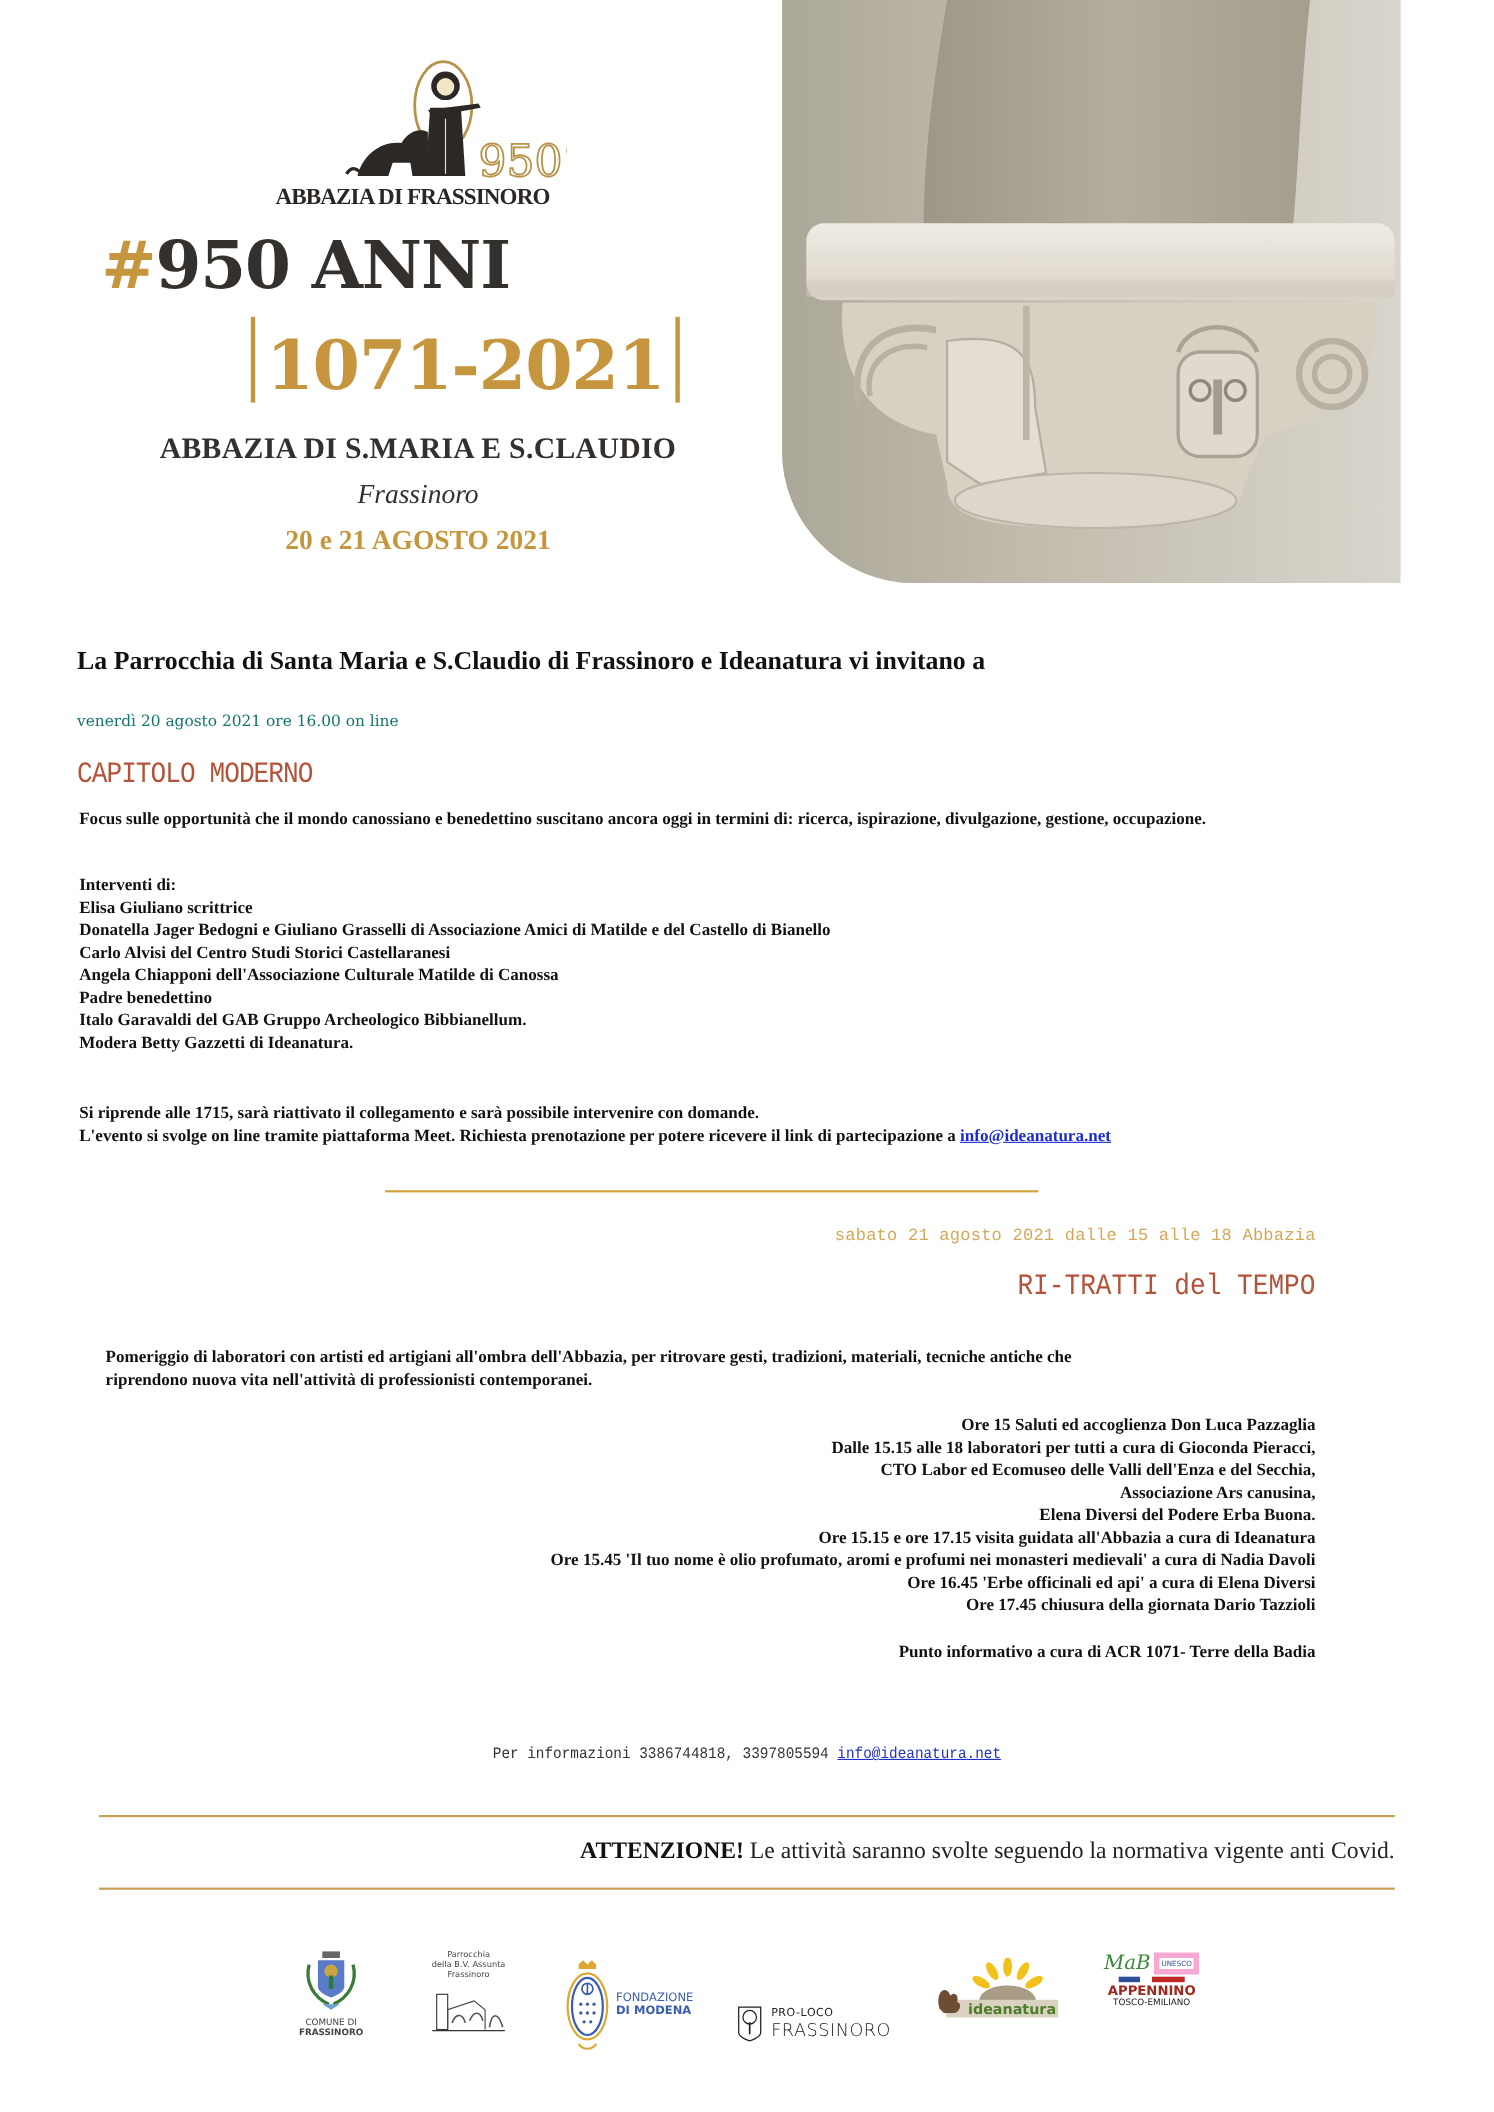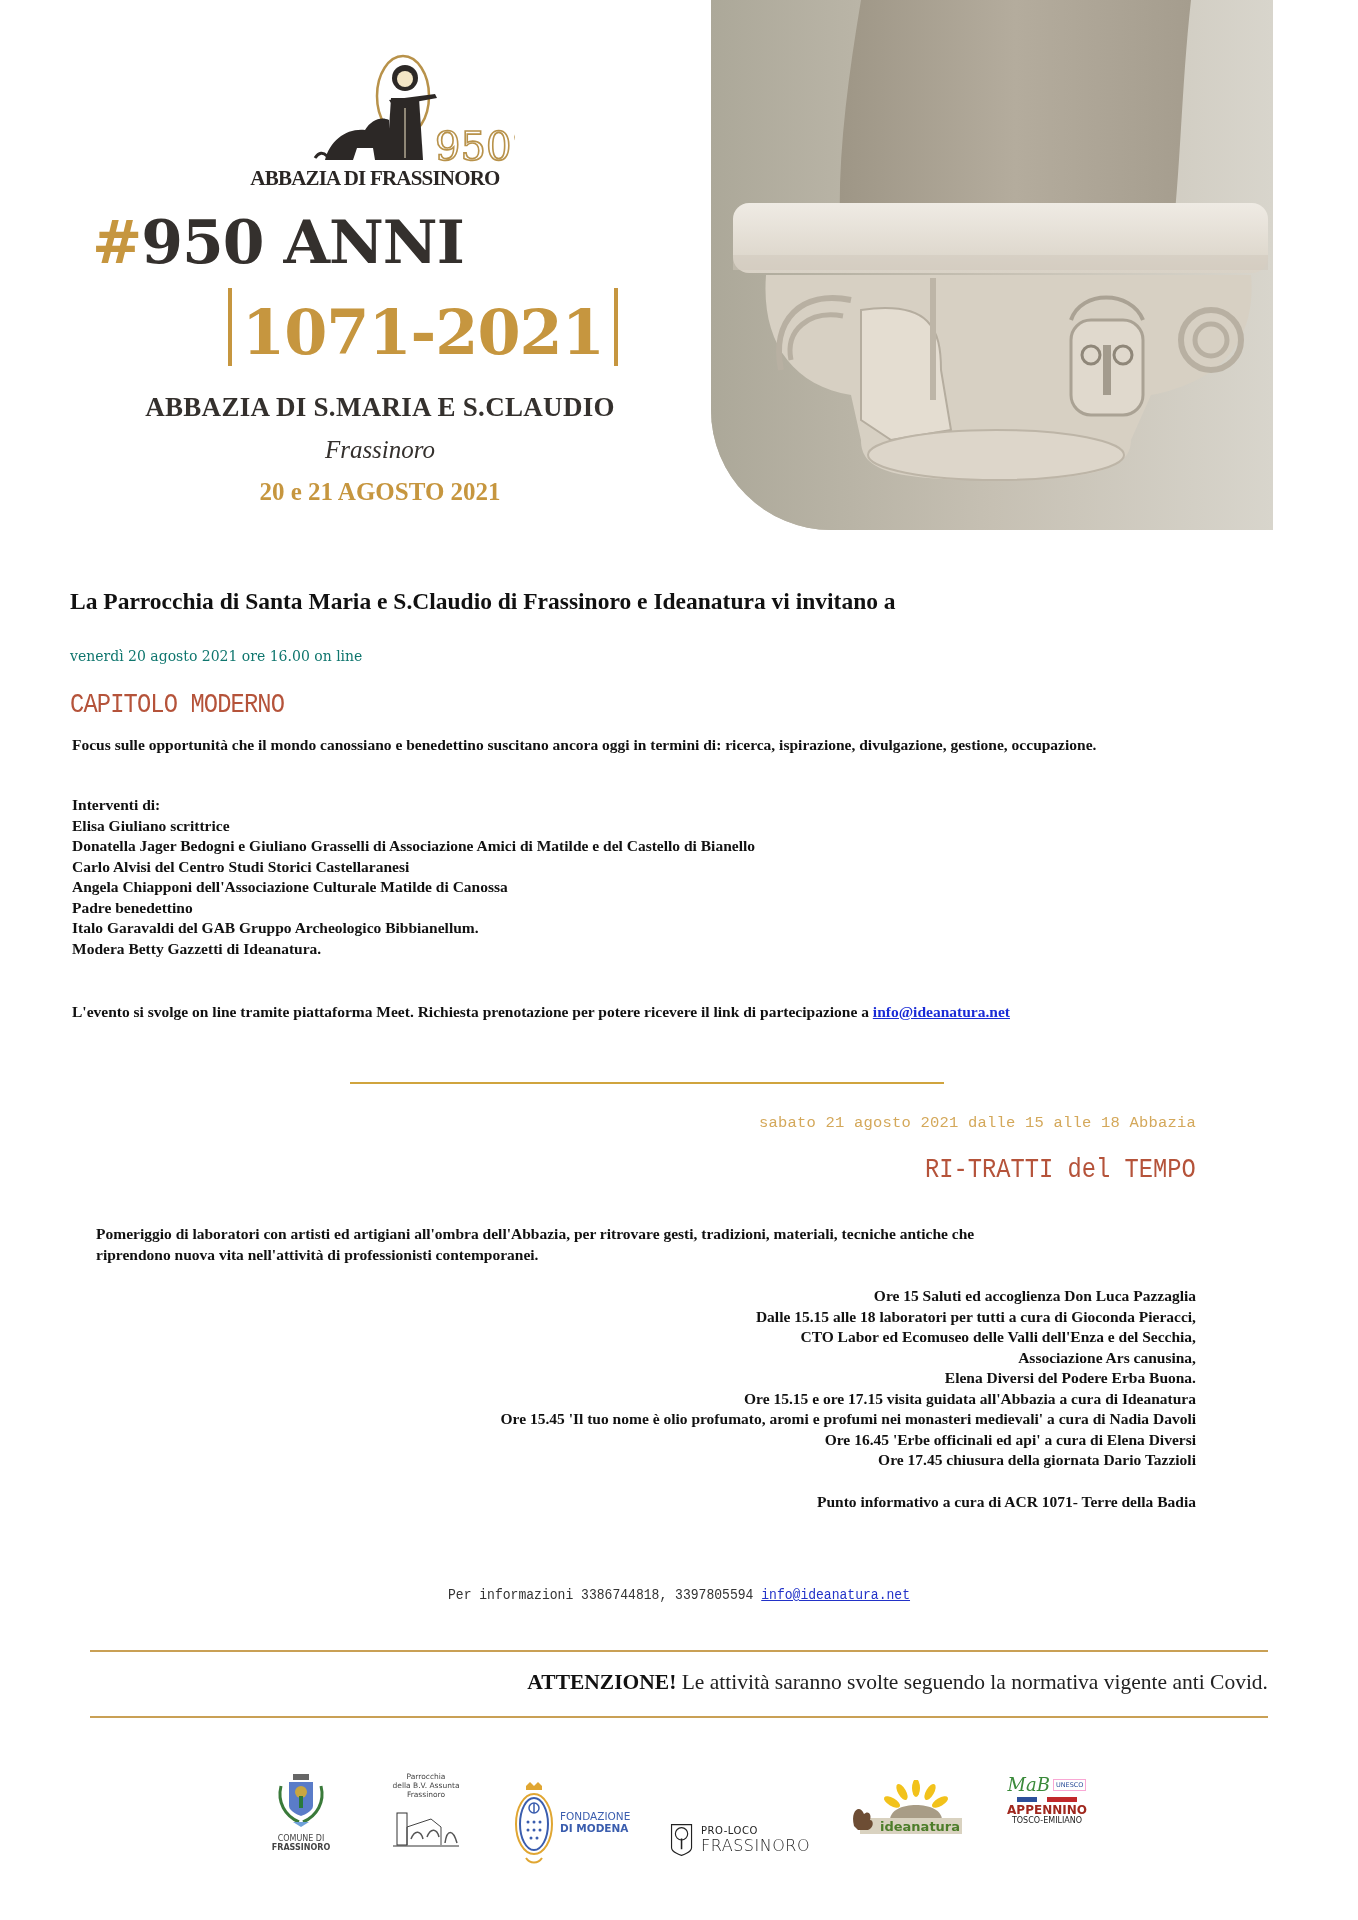--- a/index.html
+++ b/index.html
@@ -169,20 +169,21 @@
   <div>Elisa Giuliano scrittrice</div>
   <div>Donatella Jager Bedogni e Giuliano Grasselli di Associazione Amici di Matilde e del Castello di Bianello</div>
   <div>Carlo Alvisi del Centro Studi Storici Castellaranesi</div>
   <div>Angela Chiapponi dell'Associazione Culturale Matilde di Canossa</div>
   <div>Padre  benedettino</div>
   <div>Italo Garavaldi del GAB Gruppo Archeologico Bibbianellum.</div>
   <div>Modera Betty Gazzetti di Ideanatura.</div>
 </div>
 
 <div class="abs body-text" id="s1-notes">
+  <div>Si riprende alle 1715, sarà riattivato il collegamento e sarà possibile intervenire con domande.</div>
   <div><span>L'evento si svolge on line tramite piattaforma Meet. Richiesta prenotazione per potere ricevere il link di partecipazione a </span><a class="mail" href="#">info@ideanatura.net</a></div>
 </div>
 
 <div class="abs" id="divider-mid"></div>
 
 <div class="abs" id="s2-date">sabato 21 agosto 2021 dalle 15 alle 18 Abbazia</div>
 <div class="abs" id="s2-title">RI-TRATTI del TEMPO</div>
 
 <div class="abs body-text" id="s2-desc">
   <div>Pomeriggio di laboratori con artisti ed artigiani all'ombra dell'Abbazia, per ritrovare gesti, tradizioni, materiali, tecniche antiche che</div>
@@ -284,18 +285,18 @@
     <path d="M44 40 C44 20 96 20 96 40 Z" fill="#a89c86"></path>
     <rect x="14" y="38" width="102" height="16" fill="#d9d2c0"></rect>
     <path d="M8 46 C4 30 14 24 18 34 C22 30 26 34 24 40 C28 40 28 48 22 50 L12 50 Z" fill="#6d4d34"></path>
     <text x="34" y="51" font-family="DejaVu Sans, sans-serif" font-size="13" font-weight="bold" fill="#4d7d2a">ideanatura</text>
   </svg>
 </div>
 
 <div class="abs logo" style="left:1006px; width:82px; top:1774px;">
   <div style="display:flex;align-items:center;">
     <span style="font-family:'DejaVu Serif',serif;font-size:18px;color:#3a8a3a;font-style:italic;">MaB</span>
-    <span style="font-family:'DejaVu Sans',sans-serif;font-size:6.5px;color:#2d4f9a;border:1px solid #f9a8d4;padding:1px 2px;margin-left:3px;">UNESCO</span>
+    <span style="font-family:'DejaVu Sans',sans-serif;font-size:6.5px;color:#2d4f9a;border:5px solid #f9a8d4;padding:1px 2px;margin-left:3px;">UNESCO</span>
   </div>
   <div style="width:60px;height:5px;background:linear-gradient(90deg,#2d4f9a 33%,#fff 33%,#fff 50%,#c0282a 50%);margin:2px 0;"></div>
   <div style="font-family:'DejaVu Sans',sans-serif;font-size:12px;font-weight:bold;color:#a0281e;line-height:12px;">APPENNINO</div>
   <div style="font-family:'DejaVu Sans',sans-serif;font-size:8px;color:#222;line-height:10px;">TOSCO-EMILIANO</div>
 </div>
 
 </body></html>

